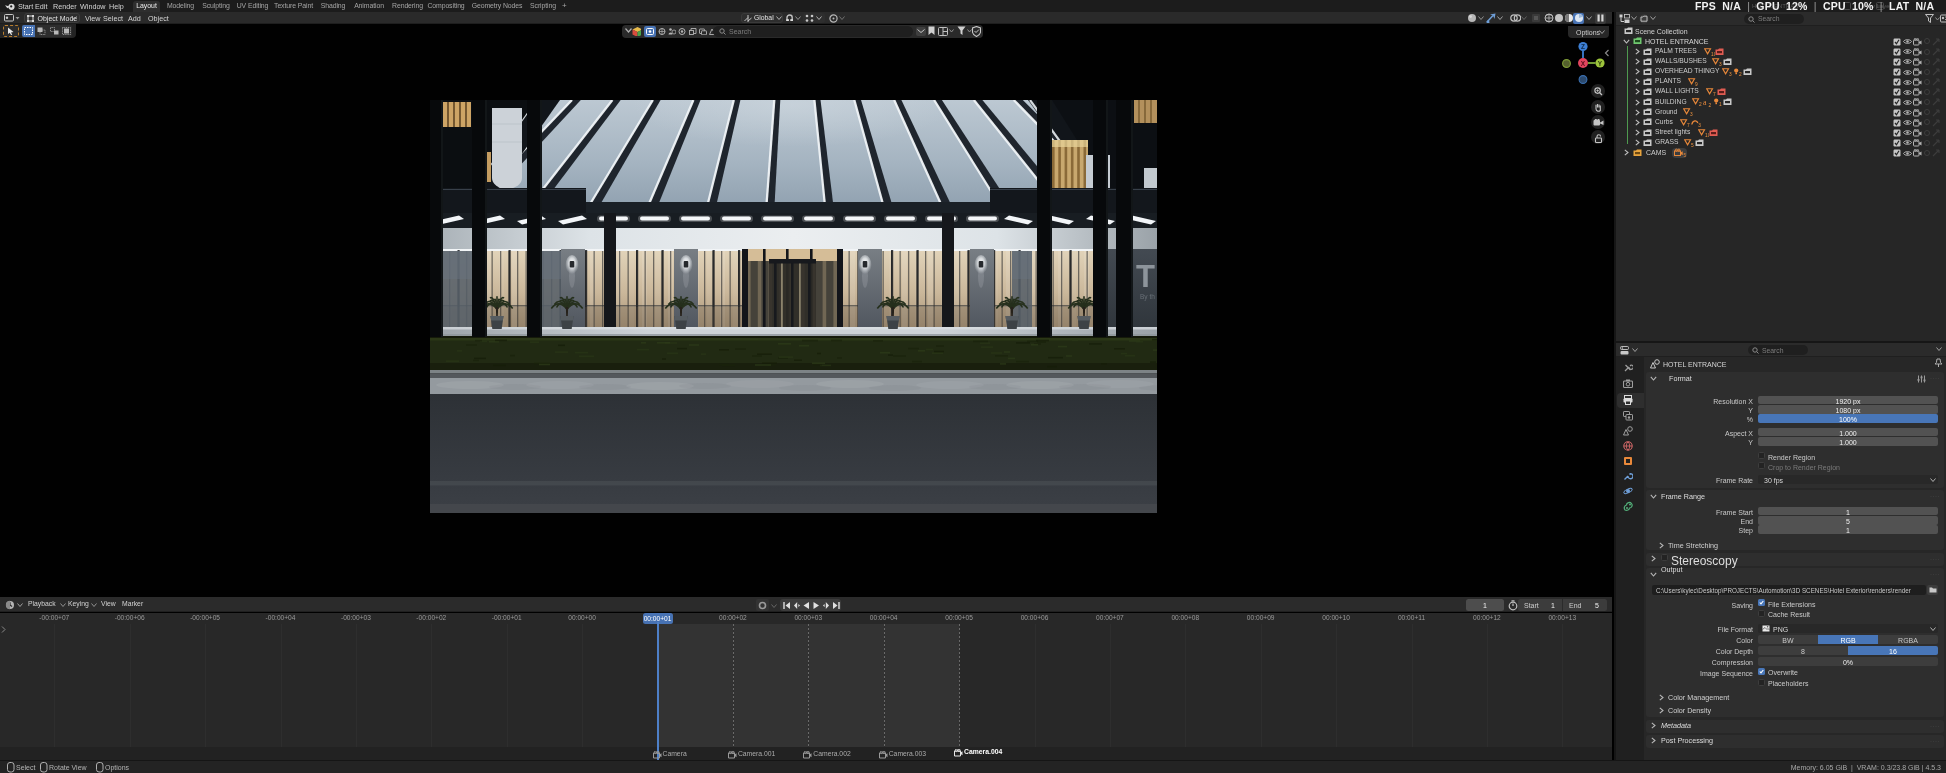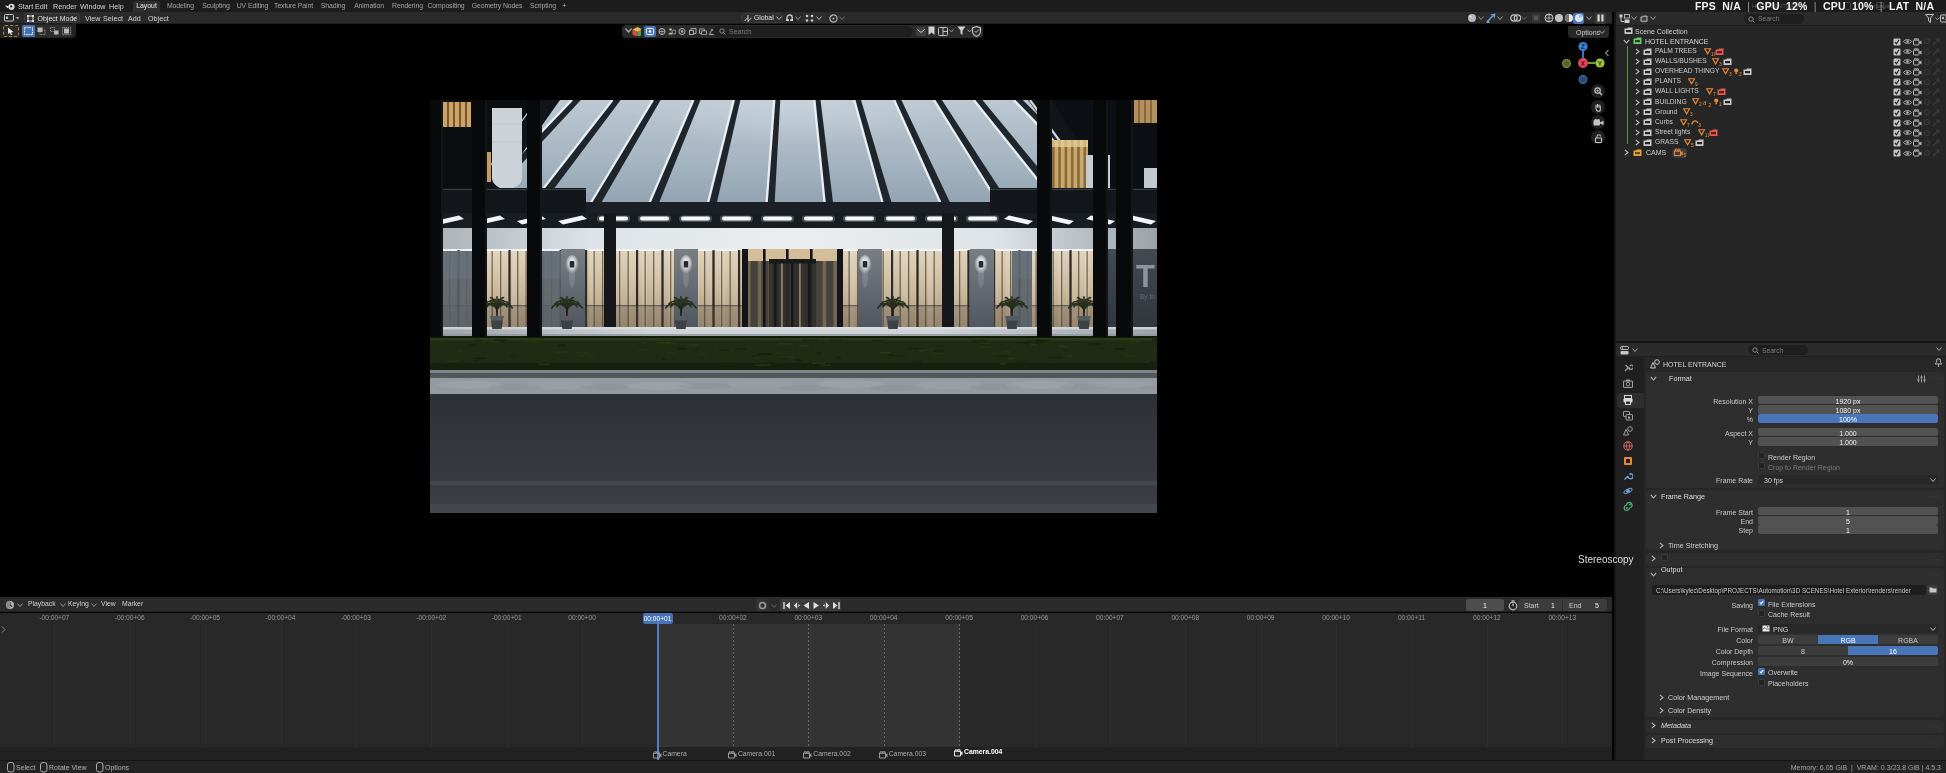--- a/index.html
+++ b/index.html
@@ -1614,21 +1614,21 @@
 <div class="t" style="left:1848.0px;top:527.1px;font-size:7px;color:#efefef;line-height:1;transform:translateX(-50%);">1</div>
 <svg class="a" style="left:1659px;top:541.5px;" width="5" height="7" viewBox="0 0 5 7">
     <path d="M0.8 0.8 L4 3.5 L0.8 6.2" fill="none" stroke="#b8b8b8" stroke-width="1.1"></path>
   </svg>
 <div class="t" style="left:1668px;top:541.5px;font-size:7.2px;color:#d0d0d0;line-height:1;">Time Stretching</div>
 <div class="a" style="left:1646px;top:552.5px;width:298px;height:13.5px;background:#2e2e2e;border-radius:3px;"></div>
 <svg class="a" style="left:1651px;top:555.0px;" width="5" height="7" viewBox="0 0 5 7">
     <path d="M0.8 0.8 L4 3.5 L0.8 6.2" fill="none" stroke="#b8b8b8" stroke-width="1.1"></path>
   </svg>
 <div class="a" style="left:1661px;top:554.0px;width:7px;height:7px;background:#232323;border:1px solid #3d3d3d;border-radius:1.5px;"></div>
-<div class="t" style="left:1578px;top:555.0px;font-size:10px;color:#dedede;line-height:1;">Stereoscopy</div>
+<div class="t" style="left:1671px;top:555.0px;font-size:12px;color:#dedede;line-height:1;">Stereoscopy</div>
 <div class="t" style="left:1930px;top:555.5px;font-size:6px;color:#5a5a5a;line-height:1;letter-spacing:0.5px;">····</div>
 <div class="a" style="left:1646px;top:568px;width:298px;height:149px;background:#2e2e2e;border-radius:3px;"></div>
 <svg class="a" style="left:1650px;top:571.5px;" width="7" height="5" viewBox="0 0 7 5">
     <path d="M0.8 0.8 L3.5 4 L6.2 0.8" fill="none" stroke="#b8b8b8" stroke-width="1.1"></path>
   </svg>
 <div class="t" style="left:1661px;top:566px;font-size:7.2px;color:#dedede;line-height:1;">Output</div>
 <div class="t" style="left:1930px;top:571px;font-size:6px;color:#5a5a5a;line-height:1;letter-spacing:0.5px;">····</div>
 <div class="a" style="left:1652px;top:585px;width:274px;height:9.5px;background:#1e1e1e;border-radius:2px;"></div>
 <div class="t" style="left:1656px;top:587.5px;font-size:6.3px;color:#c9c9c9;line-height:1;">C:\Users\kylec\Desktop\PROJECTS\Automotion\3D SCENES\Hotel Exterior\renders\render</div>
 <div class="a" style="left:1927px;top:585px;width:11px;height:9.5px;background:#3c3c3c;border-radius:2px;"></div>

